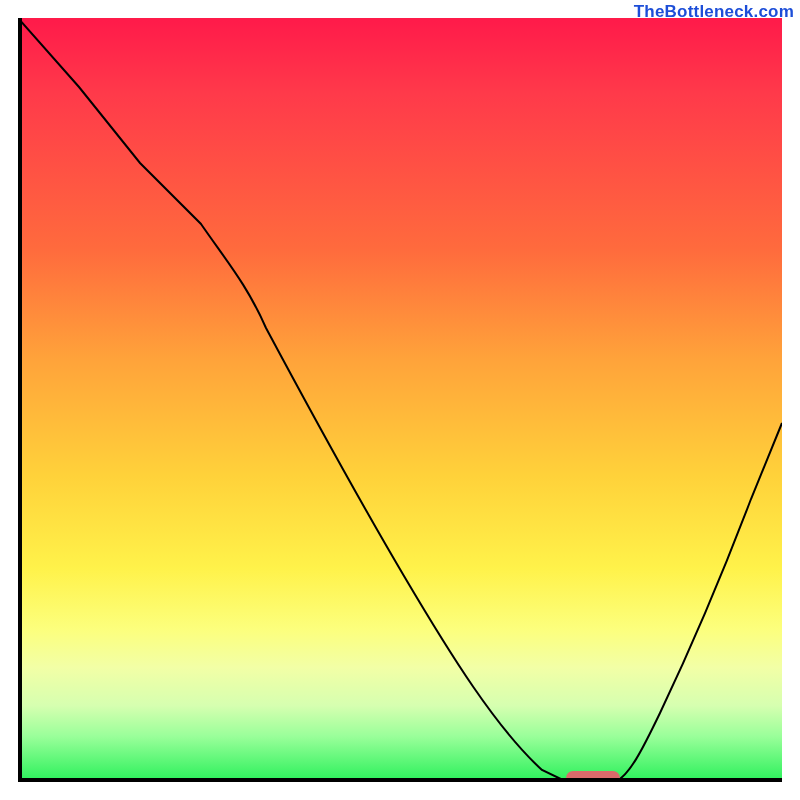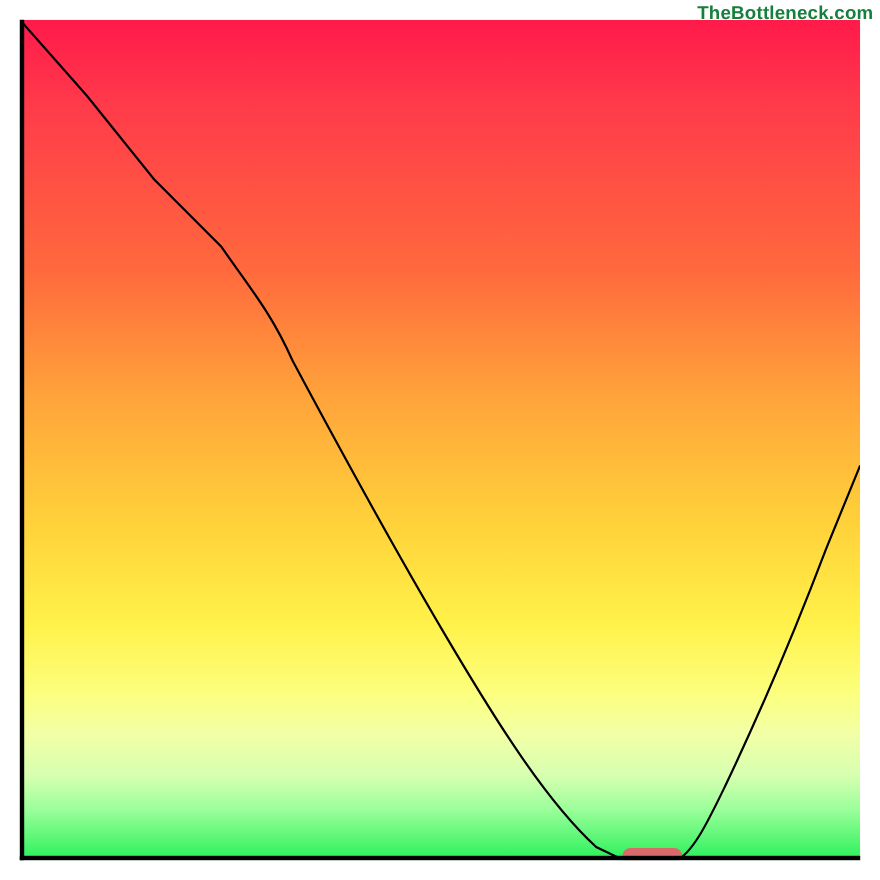--- a/index.html
+++ b/index.html
@@ -88,21 +88,21 @@
     width: 764px;
     height: 4px;
   }
   .watermark {
     position: absolute;
     top: 2px;
     right: 6px;
     font-family: "Segoe UI", Arial, Helvetica, sans-serif;
     font-weight: 700;
     font-size: 17px;
-    color: #15803d;
+    color: #1d4ed8;
     letter-spacing: 0.2px;
   }
 </style>
 </head>
 <body>
 
 <div class="canvas">
 
   <div class="plot-area">
     <div class="gradient-bg"></div>

